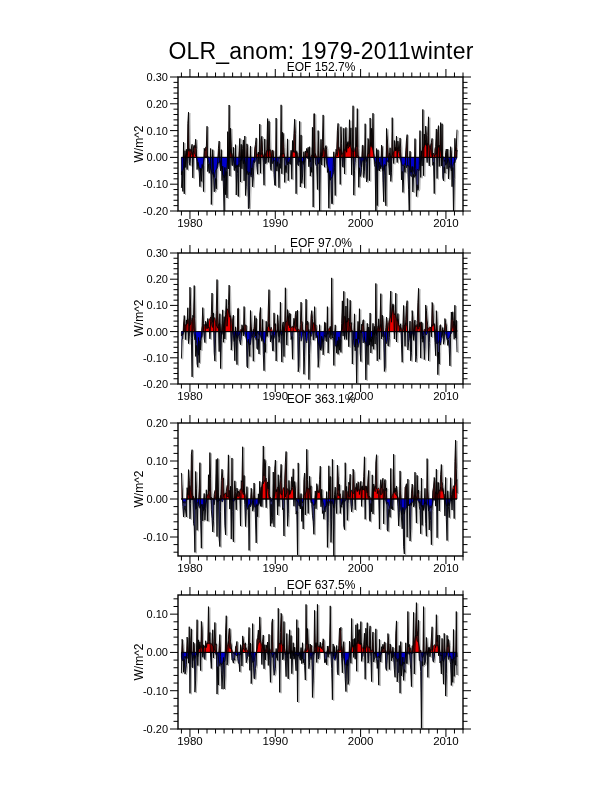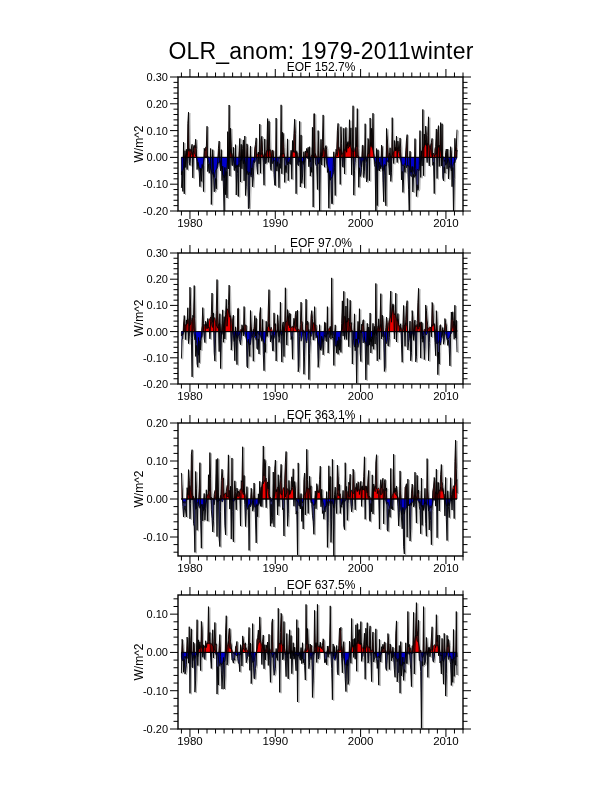--- a/index.html
+++ b/index.html
@@ -557,21 +557,21 @@
   <div class="title">OLR_anom: 1979-2011winter</div>
 
   <div class="phead" style="top:60px">
     <span>EOF 1</span>
     <span>52.7%</span>
   </div>
   <div class="phead" style="top:236px">
     <span>EOF 9</span>
     <span>7.0%</span>
   </div>
-  <div class="phead" style="top:408px">
+  <div class="phead" style="top:392px">
     <span>EOF 3</span>
     <span>63.1%</span>
   </div>
   <div class="phead" style="top:578px">
     <span>EOF 6</span>
     <span>37.5%</span>
   </div>
 
   <div class="ylab" style="top:144px">W/m^2</div>
   <div class="ylab" style="top:318px">W/m^2</div>

